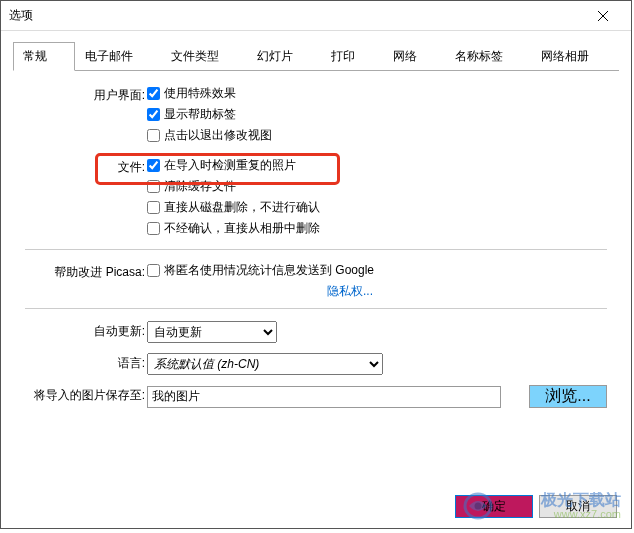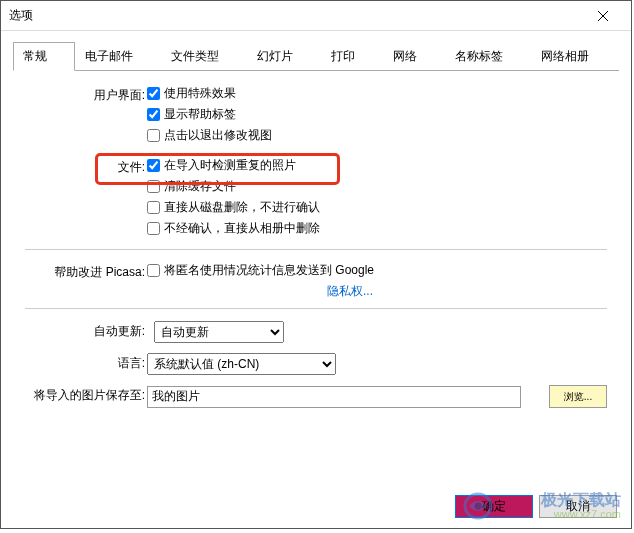--- a/index.html
+++ b/index.html
@@ -103,41 +103,41 @@
 .link {
   color: #0066cc;
   cursor: pointer;
 }
 
 select {
   font-size: 12px;
   padding: 1px 2px;
   height: 22px;
 }
-select.sm { width: 130px; margin-left: 7px; }
-select.md { width: 189px; }
+select.sm { width: 130px; }
+select.md { width: 236px; font-style: italic; }
 
 .input-row {
   display: flex;
   align-items: center;
 }
 input[type=text] {
   flex: 1;
   height: 22px;
   padding: 2px 4px;
   font-size: 12px;
   border: 1px solid #999;
   margin-right: 28px;
 }
 .browse-btn {
-  width: 58px;
+  width: 78px;
   height: 23px;
-  font-size: 10px;
+  font-size: 16px;
   border: 1px solid #999;
-  background: #fef9c3;
+  background: #7dd3fc;
   cursor: pointer;
 }
 
 .button-bar {
   position: absolute;
   bottom: 10px;
   right: 14px;
   display: flex;
 }
 .ok-btn, .cancel-btn {

